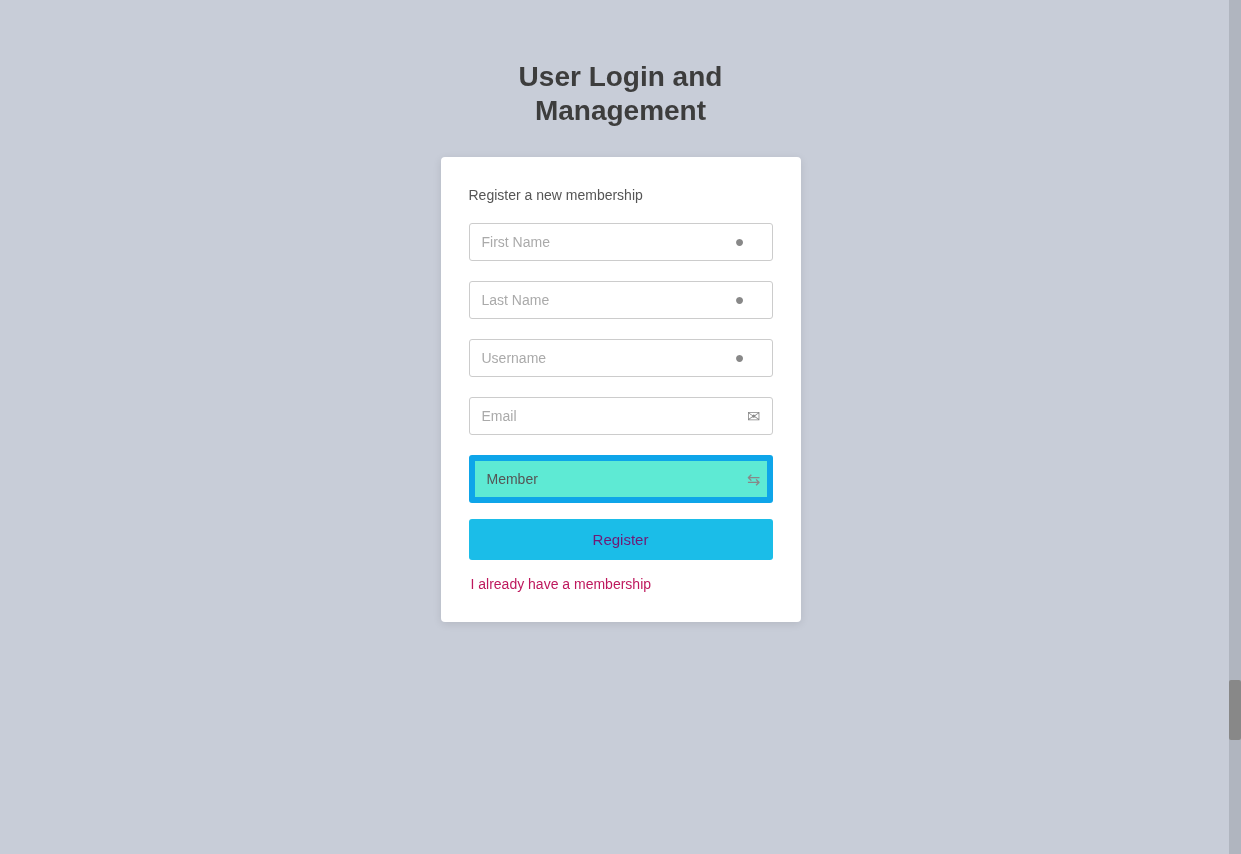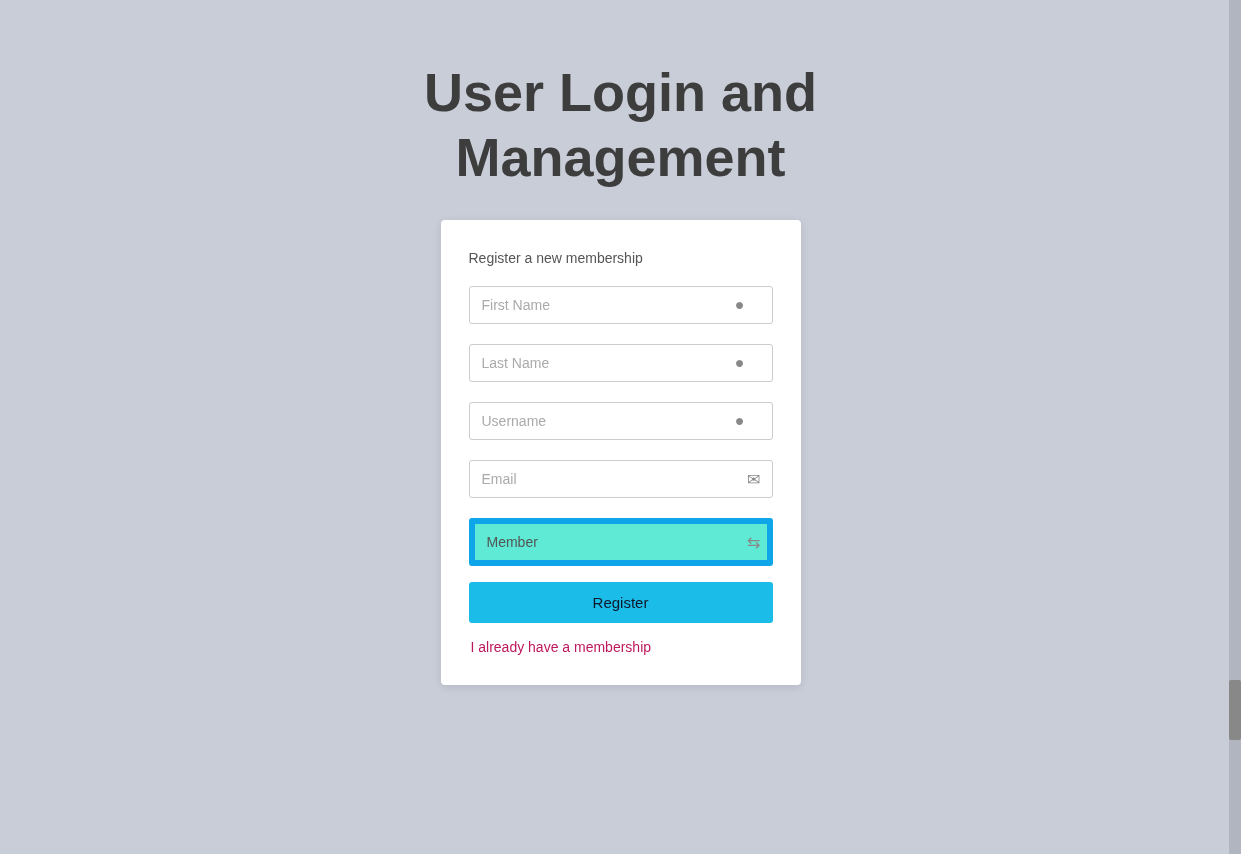--- a/index.html
+++ b/index.html
@@ -14,21 +14,21 @@
       background-color: #c8cdd8;
       font-family: Arial, sans-serif;
       display: flex;
       flex-direction: column;
       align-items: center;
       justify-content: flex-start;
       padding-top: 60px;
     }
 
     .page-title {
-      font-size: 54px;
+      font-size: 28px;
       font-weight: bold;
       color: #3d3d3d;
       text-align: center;
       margin-bottom: 30px;
       line-height: 1.2;
     }
 
     .card {
       background: #ffffff;
       width: 360px;
@@ -98,21 +98,21 @@
       transform: translateY(-50%);
       color: #888;
       font-size: 16px;
       pointer-events: none;
     }
 
     .register-btn {
       width: 100%;
       padding: 12px;
       background-color: #1bbde8;
-      color: #0f172a;
+      color: #701a75;
       border: none;
       border-radius: 3px;
       font-size: 15px;
       cursor: pointer;
       margin-top: 4px;
       margin-bottom: 16px;
     }
 
     .membership-link {
       color: #be185d;

